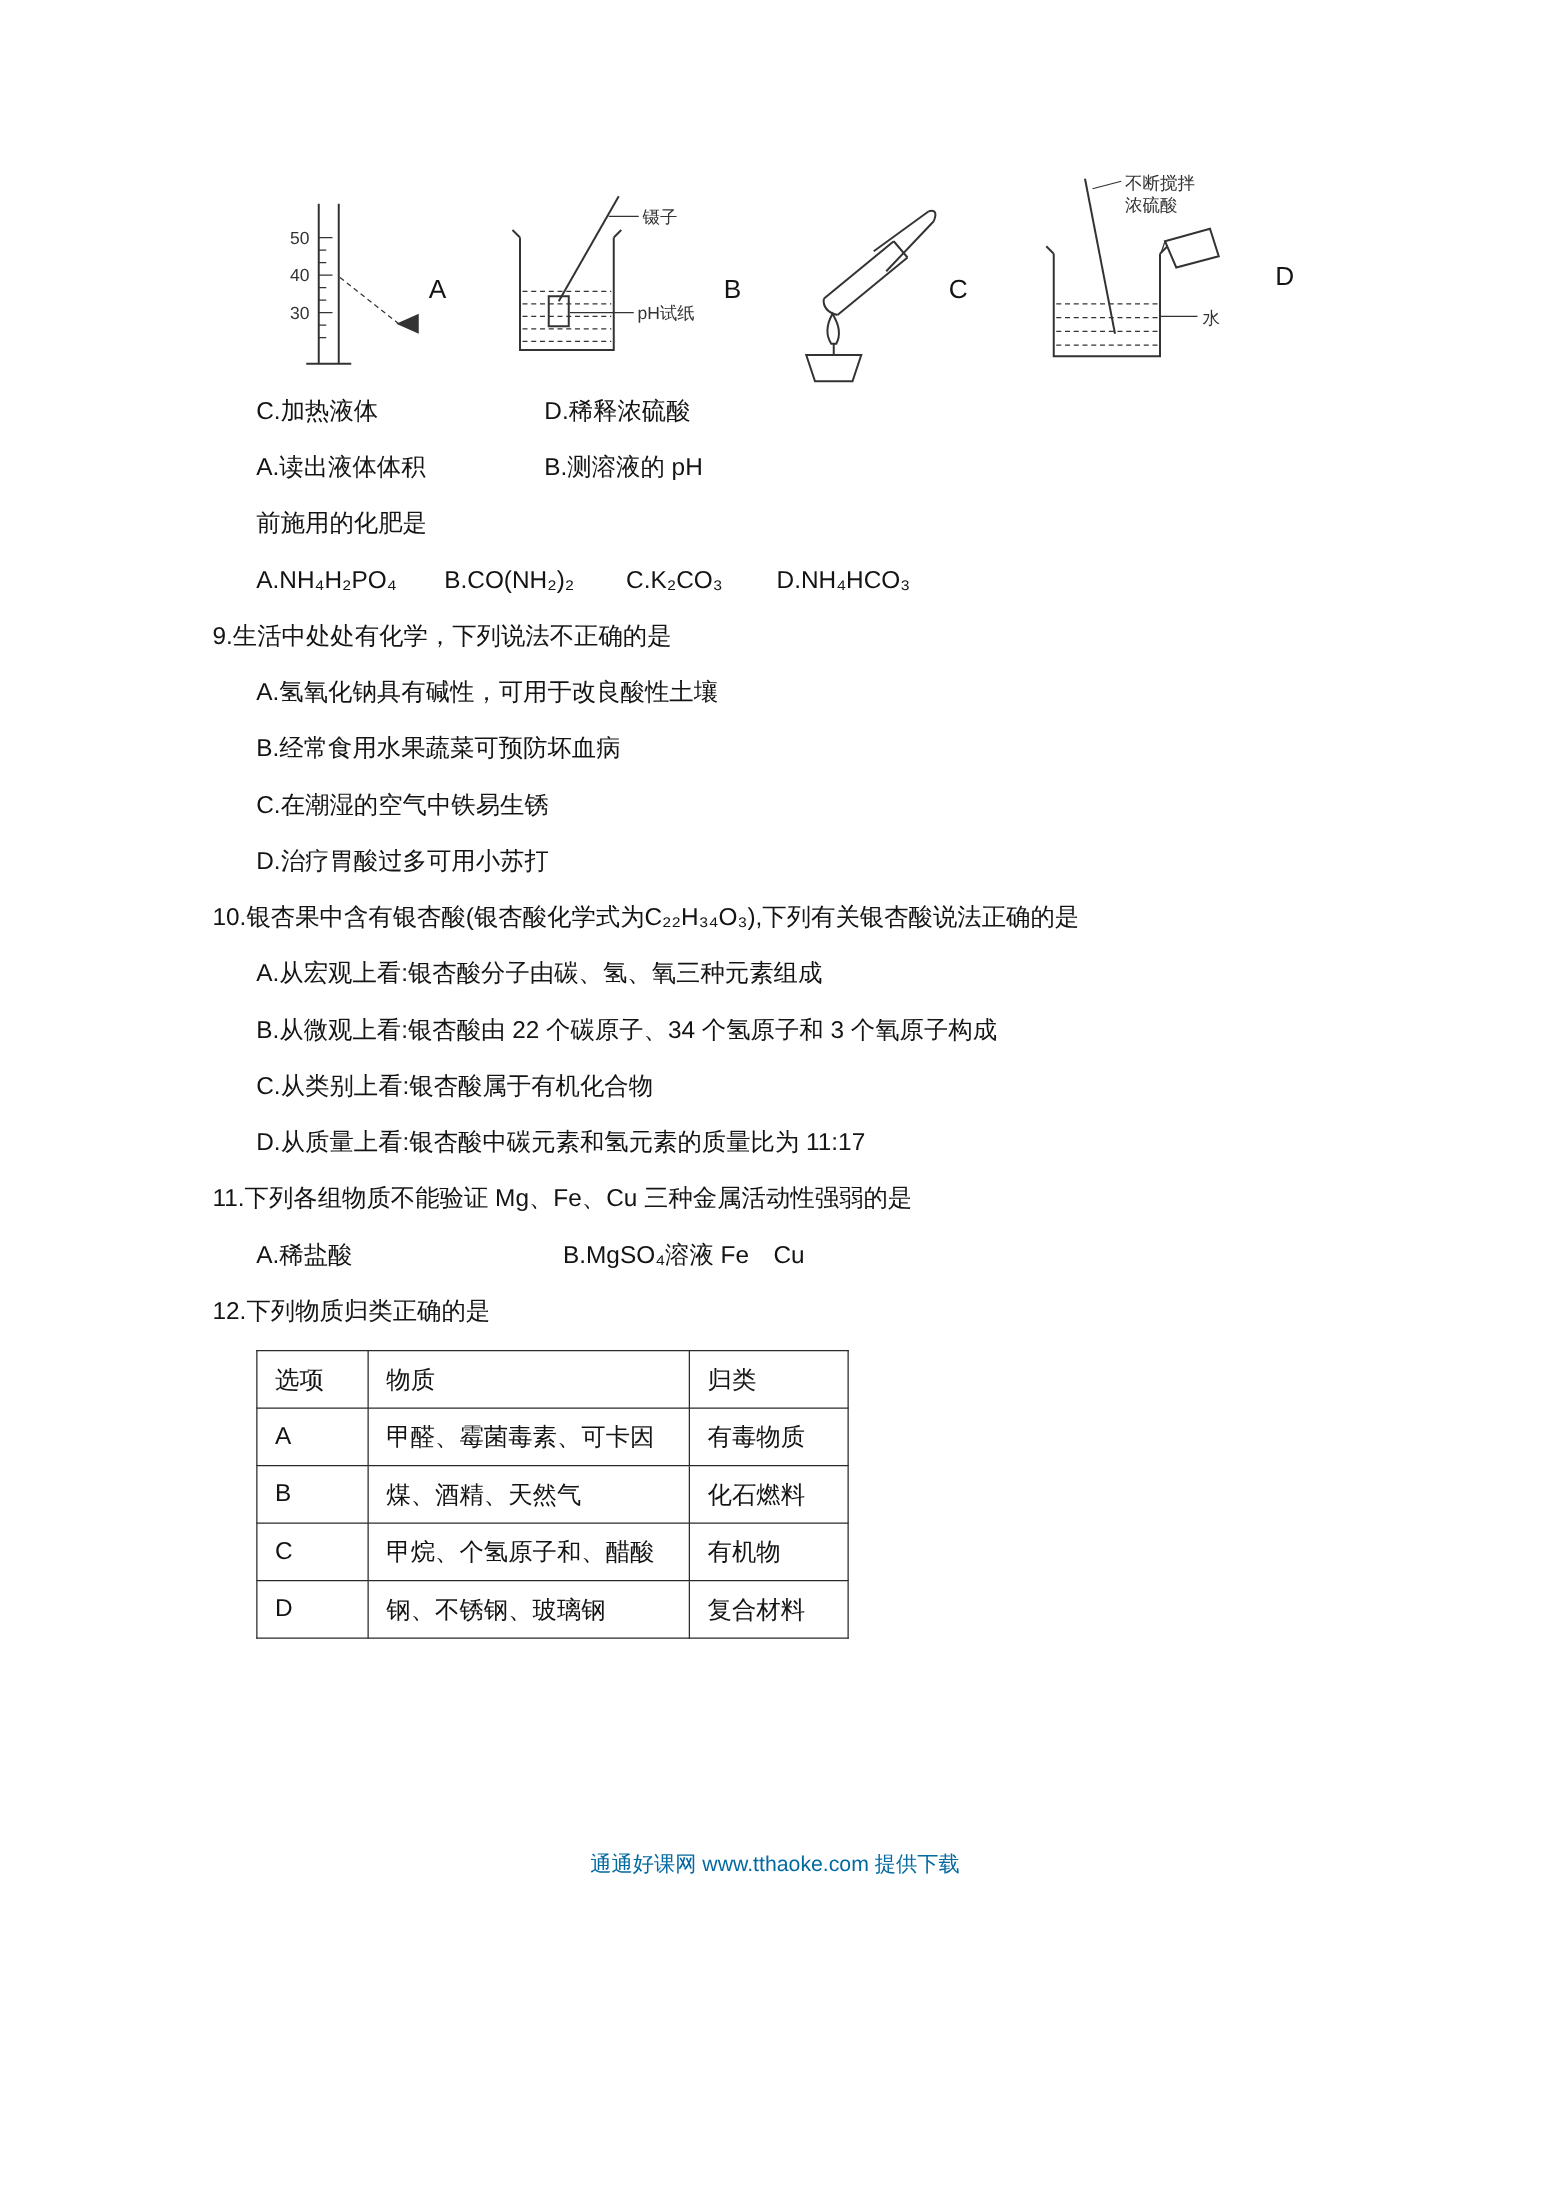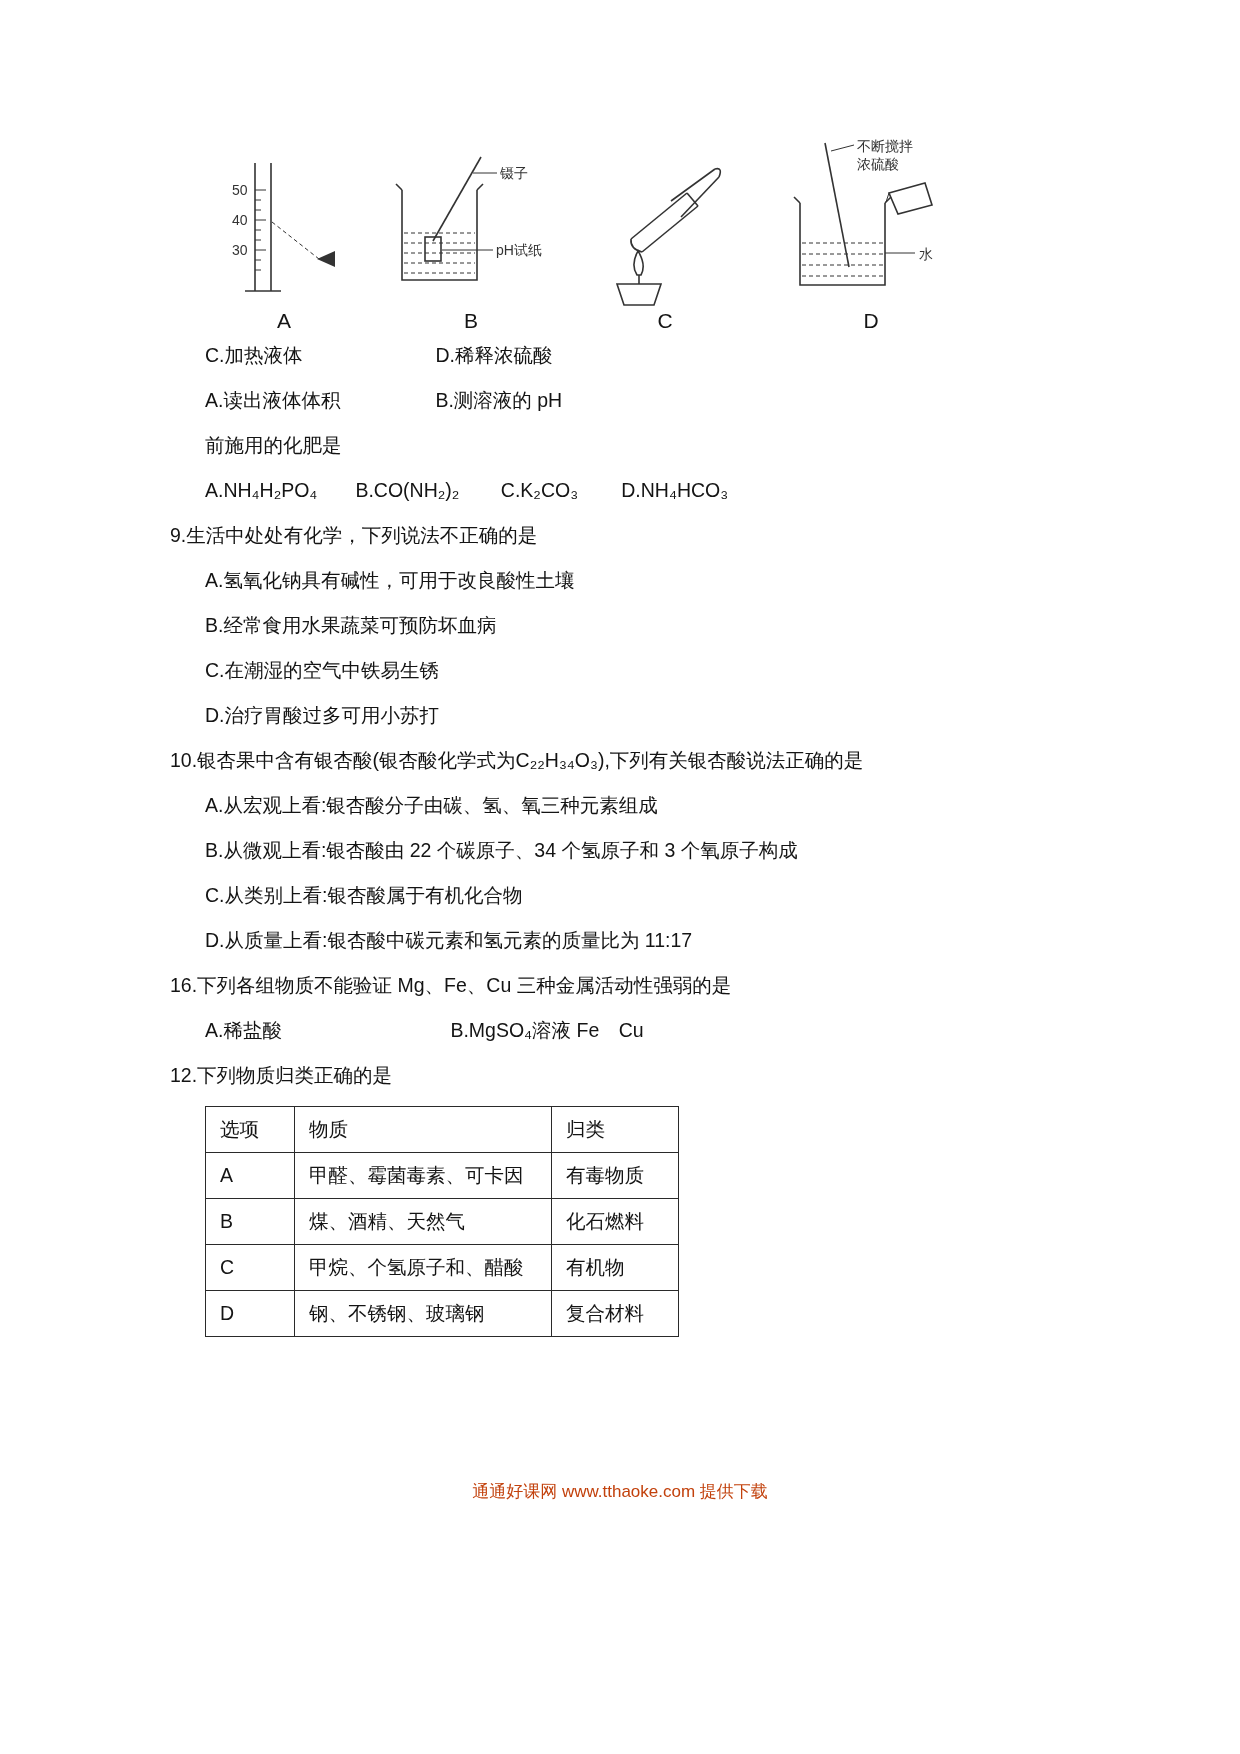--- a/index.html
+++ b/index.html
@@ -3,33 +3,33 @@
 <meta charset="utf-8">
 <style>
   html,body{margin:0;padding:0;background:#9a9a9a;}
   .page{
     width:1240px;height:1754px;background:#ffffff;position:relative;
     font-family:"Liberation Sans",sans-serif;color:#141414;overflow:hidden;
     margin:0 auto;
   }
   .content{position:absolute;top:135px;left:170px;right:110px;}
   .figure-row{display:flex;align-items:flex-end;gap:34px;margin-left:55px;}
-  .fig{display:flex;flex-direction:column;align-items:center;justify-content:center;}
+  .fig{display:flex;flex-direction:row;align-items:center;justify-content:center;}
   .fig svg{display:block;}
   .fig-label{font-size:21px;margin-top:2px;align-self:center;}
   .line{height:45px;line-height:45px;font-size:19.5px;white-space:nowrap;}
   .indent{padding-left:35px;}
   .col{display:inline-block;vertical-align:top;}
   .w225{width:225px;} .w145{width:145px;} .w140{width:140px;} .w115{width:115px;} .w240{width:240px;}
   table.classify{border-collapse:collapse;margin:8px 0 0 35px;font-size:19.5px;}
   table.classify td,table.classify th{
     border:1.6px solid #2a2a2a;padding:9px 14px;text-align:left;font-weight:normal;
   }
   .c-opt{width:60px;} .c-sub{width:228px;} .c-cat{width:98px;}
-  .footer{position:absolute;top:1480px;left:0;width:100%;text-align:center;font-size:17px;color:#c2410c;}
+  .footer{position:absolute;top:1480px;left:0;width:100%;text-align:center;font-size:17px;color:#0369a1;}
   svg line,svg path,svg rect,svg polyline{stroke:#333;fill:none;stroke-width:1.6;}
   svg text{fill:#333;stroke:none;font-size:14px;font-family:"Liberation Sans",sans-serif;}
   svg .solid{fill:#333;stroke:none;}
   svg .dash{stroke-dasharray:4 3;}
   svg .thin{stroke-width:1;}
 </style>
 </head>
 <body>
 
 <div class="page">
@@ -140,21 +140,21 @@
     <div class="line indent">B.经常食用水果蔬菜可预防坏血病</div>
     <div class="line indent">C.在潮湿的空气中铁易生锈</div>
     <div class="line indent">D.治疗胃酸过多可用小苏打</div>
 
     <div class="line">10.银杏果中含有银杏酸(银杏酸化学式为C₂₂H₃₄O₃),下列有关银杏酸说法正确的是</div>
     <div class="line indent">A.从宏观上看:银杏酸分子由碳、氢、氧三种元素组成</div>
     <div class="line indent">B.从微观上看:银杏酸由 22 个碳原子、34 个氢原子和 3 个氧原子构成</div>
     <div class="line indent">C.从类别上看:银杏酸属于有机化合物</div>
     <div class="line indent">D.从质量上看:银杏酸中碳元素和氢元素的质量比为 11:17</div>
 
-    <div class="line">16.下列各组物质不能验证 Mg、Fe、Cu 三种金属活动性强弱的是</div>
+    <div class="line">11.下列各组物质不能验证 Mg、Fe、Cu 三种金属活动性强弱的是</div>
     <div class="line indent">
       <span class="col w240">A.稀盐酸</span>
       <span class="col">B.MgSO₄溶液 Fe　Cu</span>
     </div>
 
     <div class="line">12.下列物质归类正确的是</div>
     <table class="classify">
       <tbody>
           <tr>
         <th class="c-opt">选项</th>

